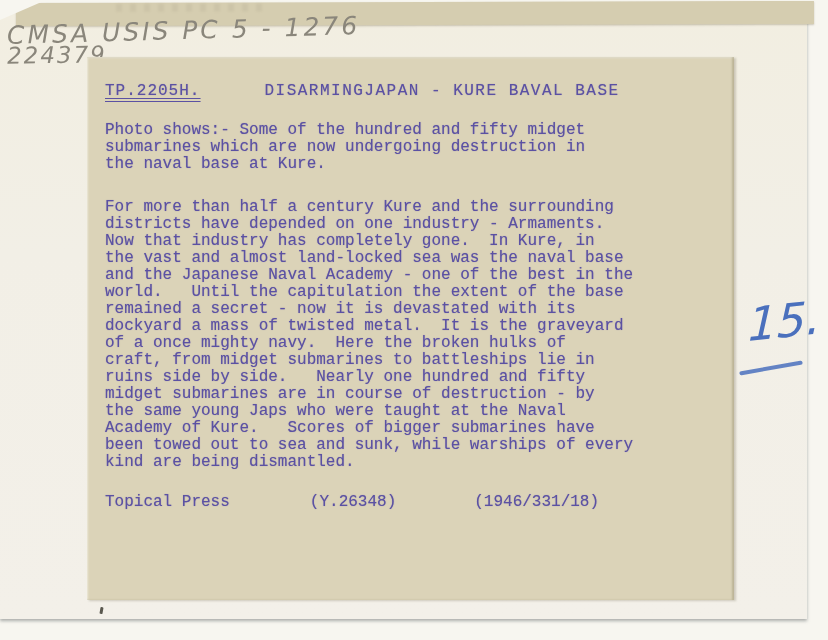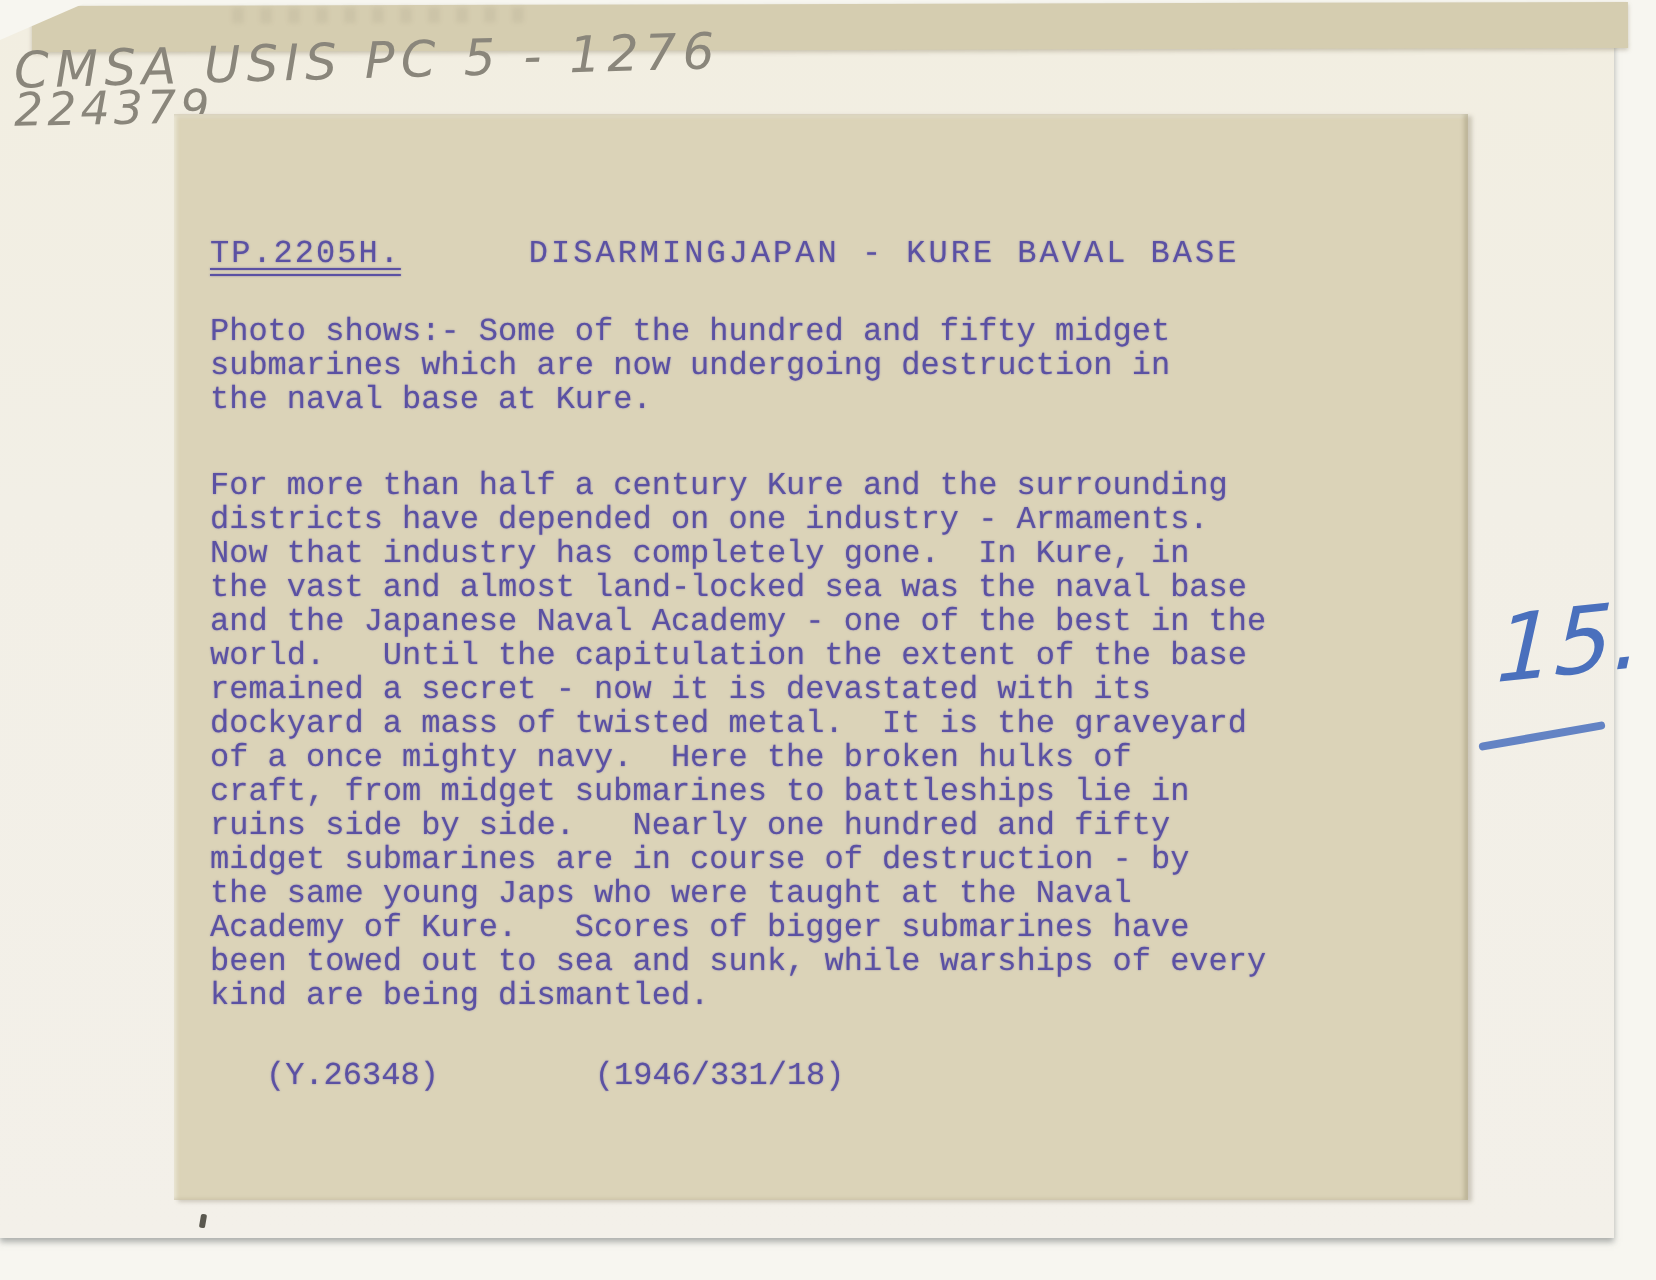--- a/index.html
+++ b/index.html
@@ -62,26 +62,26 @@
     font-family:"Liberation Mono","DejaVu Sans Mono",monospace;
     font-size:16px;line-height:17px;
     text-shadow:0 0 1px rgba(91,81,163,.55);
   }
   .header-row{display:flex;align-items:baseline;white-space:nowrap;}
   .caption-ref{
     text-decoration:underline double #5b51a3;
     text-underline-offset:3px;
     letter-spacing:1px;
   }
-  .caption-title{margin-left:64px;letter-spacing:1.5px;margin-top:36px;}
+  .caption-title{margin-left:64px;letter-spacing:1.5px;}
   .typed-block{white-space:pre-wrap;}
   .caption-body{margin-top:26px;}
   .caption-photoshows{margin-top:22px;}
   .footer-row{margin-top:23px;display:flex;white-space:nowrap;}
-  .footer-neg{margin-left:28px;}
+  .footer-neg{margin-left:80px;}
   .footer-date{margin-left:78px;text-align:right;}
 
   
   .blue-number{
     position:absolute;left:748px;top:298px;
     color:#4a70bd;
     font-family:"DejaVu Sans",sans-serif;font-style:italic;
     font-size:46px;line-height:46px;
     transform:rotate(-6deg) skewX(-8deg);
   }
@@ -137,20 +137,21 @@
 of a once mighty navy.  Here the broken hulks of
 craft, from midget submarines to battleships lie in
 ruins side by side.   Nearly one hundred and fifty
 midget submarines are in course of destruction - by
 the same young Japs who were taught at the Naval
 Academy of Kure.   Scores of bigger submarines have
 been towed out to sea and sunk, while warships of every
 kind are being dismantled.</div>
 
       <div class="footer-row">
+        <span class="footer-agency">Topical Press</span>
         <span class="footer-neg">(Y.26348)</span>
         <span class="footer-date">(1946/331/18)</span>
       </div>
 
     </div>
   </div>
 
   <div class="blue-number">15.</div>
   <div class="blue-underline"></div>
 

